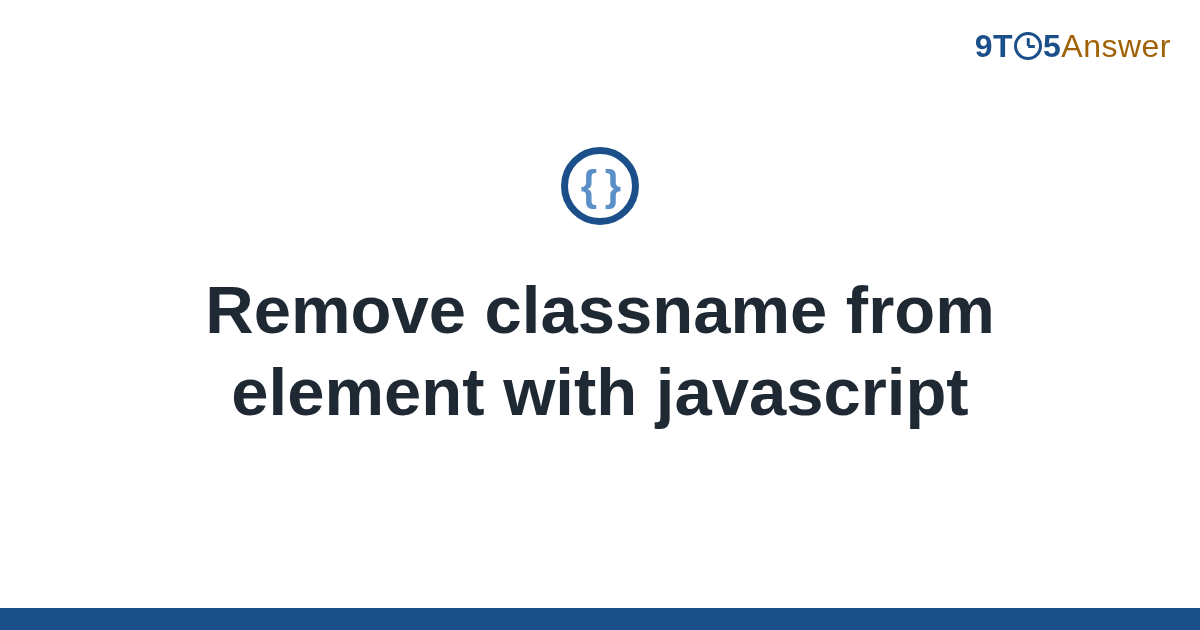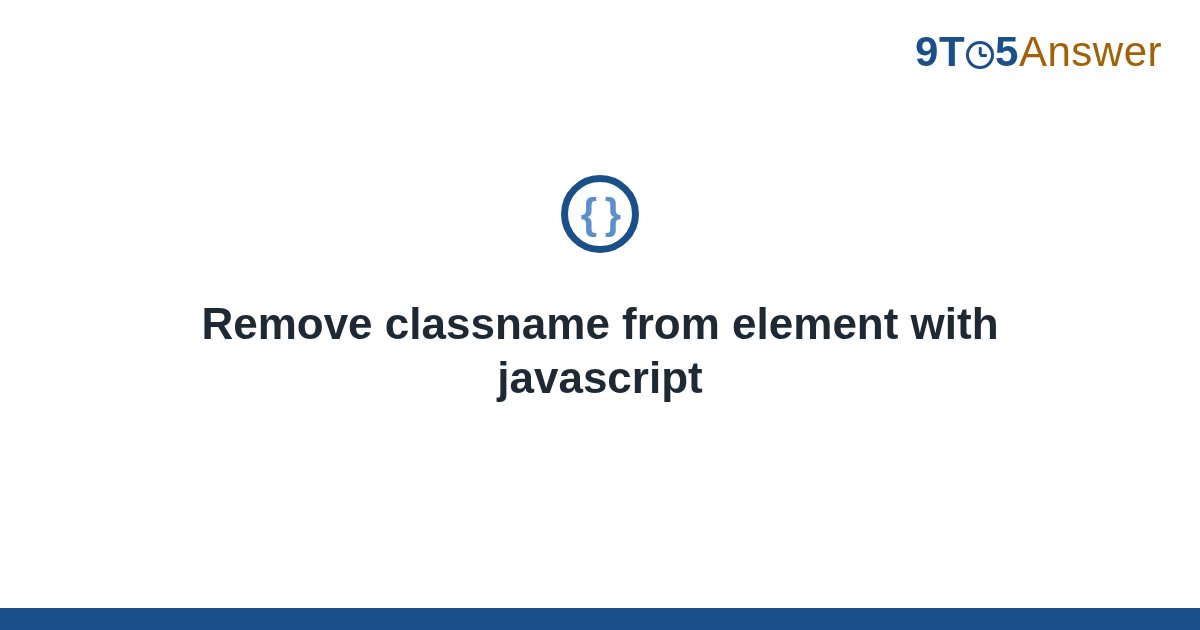--- a/index.html
+++ b/index.html
@@ -11,25 +11,25 @@
       width: 1200px;
       height: 630px;
       background: #ffffff;
       font-family: -apple-system, BlinkMacSystemFont, "Segoe UI", Helvetica, Arial, sans-serif;
       position: relative;
       overflow: hidden;
     }
     .logo-wrapper {
       position: absolute;
       top: 28px;
-      right: 38px;
+      right: 29px;
       display: flex;
       align-items: baseline;
       font-weight: 600;
-      font-size: 42px;
+      font-size: 32px;
       letter-spacing: 0.5px;
     }
     .logo-9t {
       color: #1a4f8a;
       font-weight: 700;
     }
     .logo-clock {
       display: inline-flex;
       align-items: center;
       justify-content: center;
@@ -95,21 +95,21 @@
     }
     .topic-icon-inner {
       font-size: 42px;
       font-weight: 800;
       color: #5a8fc7;
       line-height: 1;
       letter-spacing: -2px;
       font-family: "Segoe UI", Arial, sans-serif;
     }
     .title {
-      font-size: 44px;
+      font-size: 67px;
       font-weight: 700;
       color: #1f2933;
       text-align: center;
       line-height: 1.22;
       max-width: 960px;
       padding: 0 40px;
     }
     .footer-bar {
       position: absolute;
       bottom: 0;

